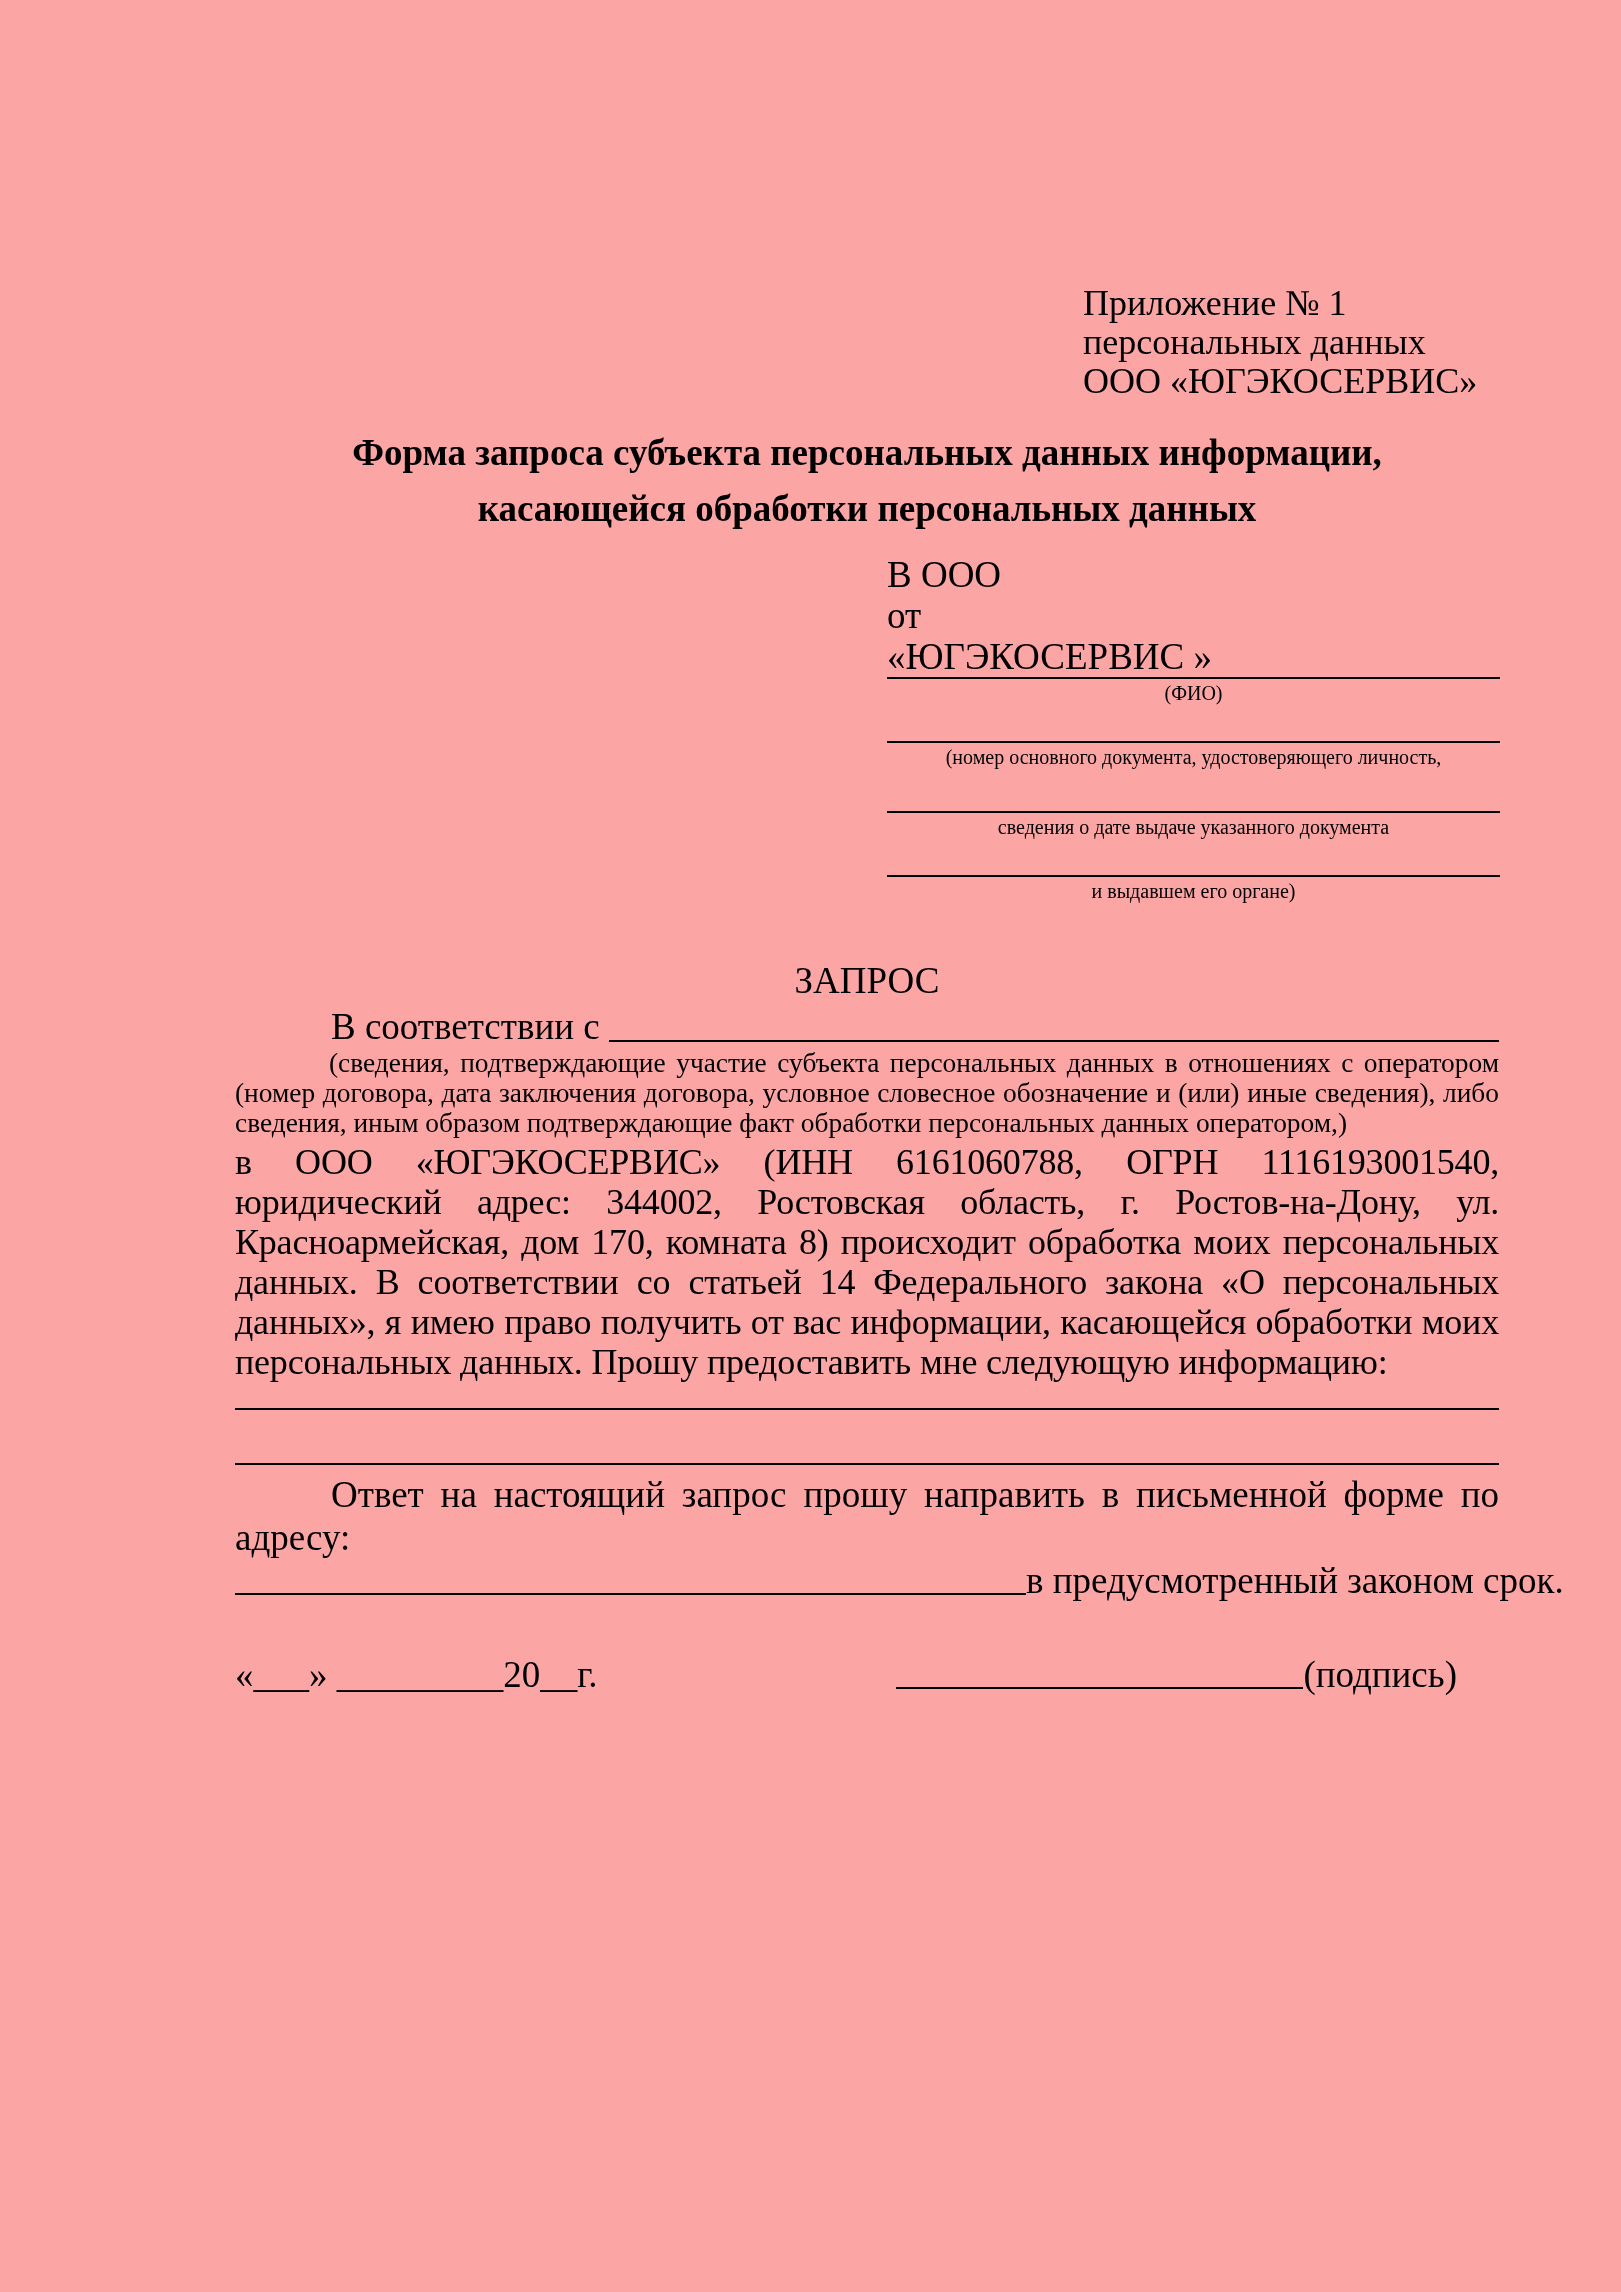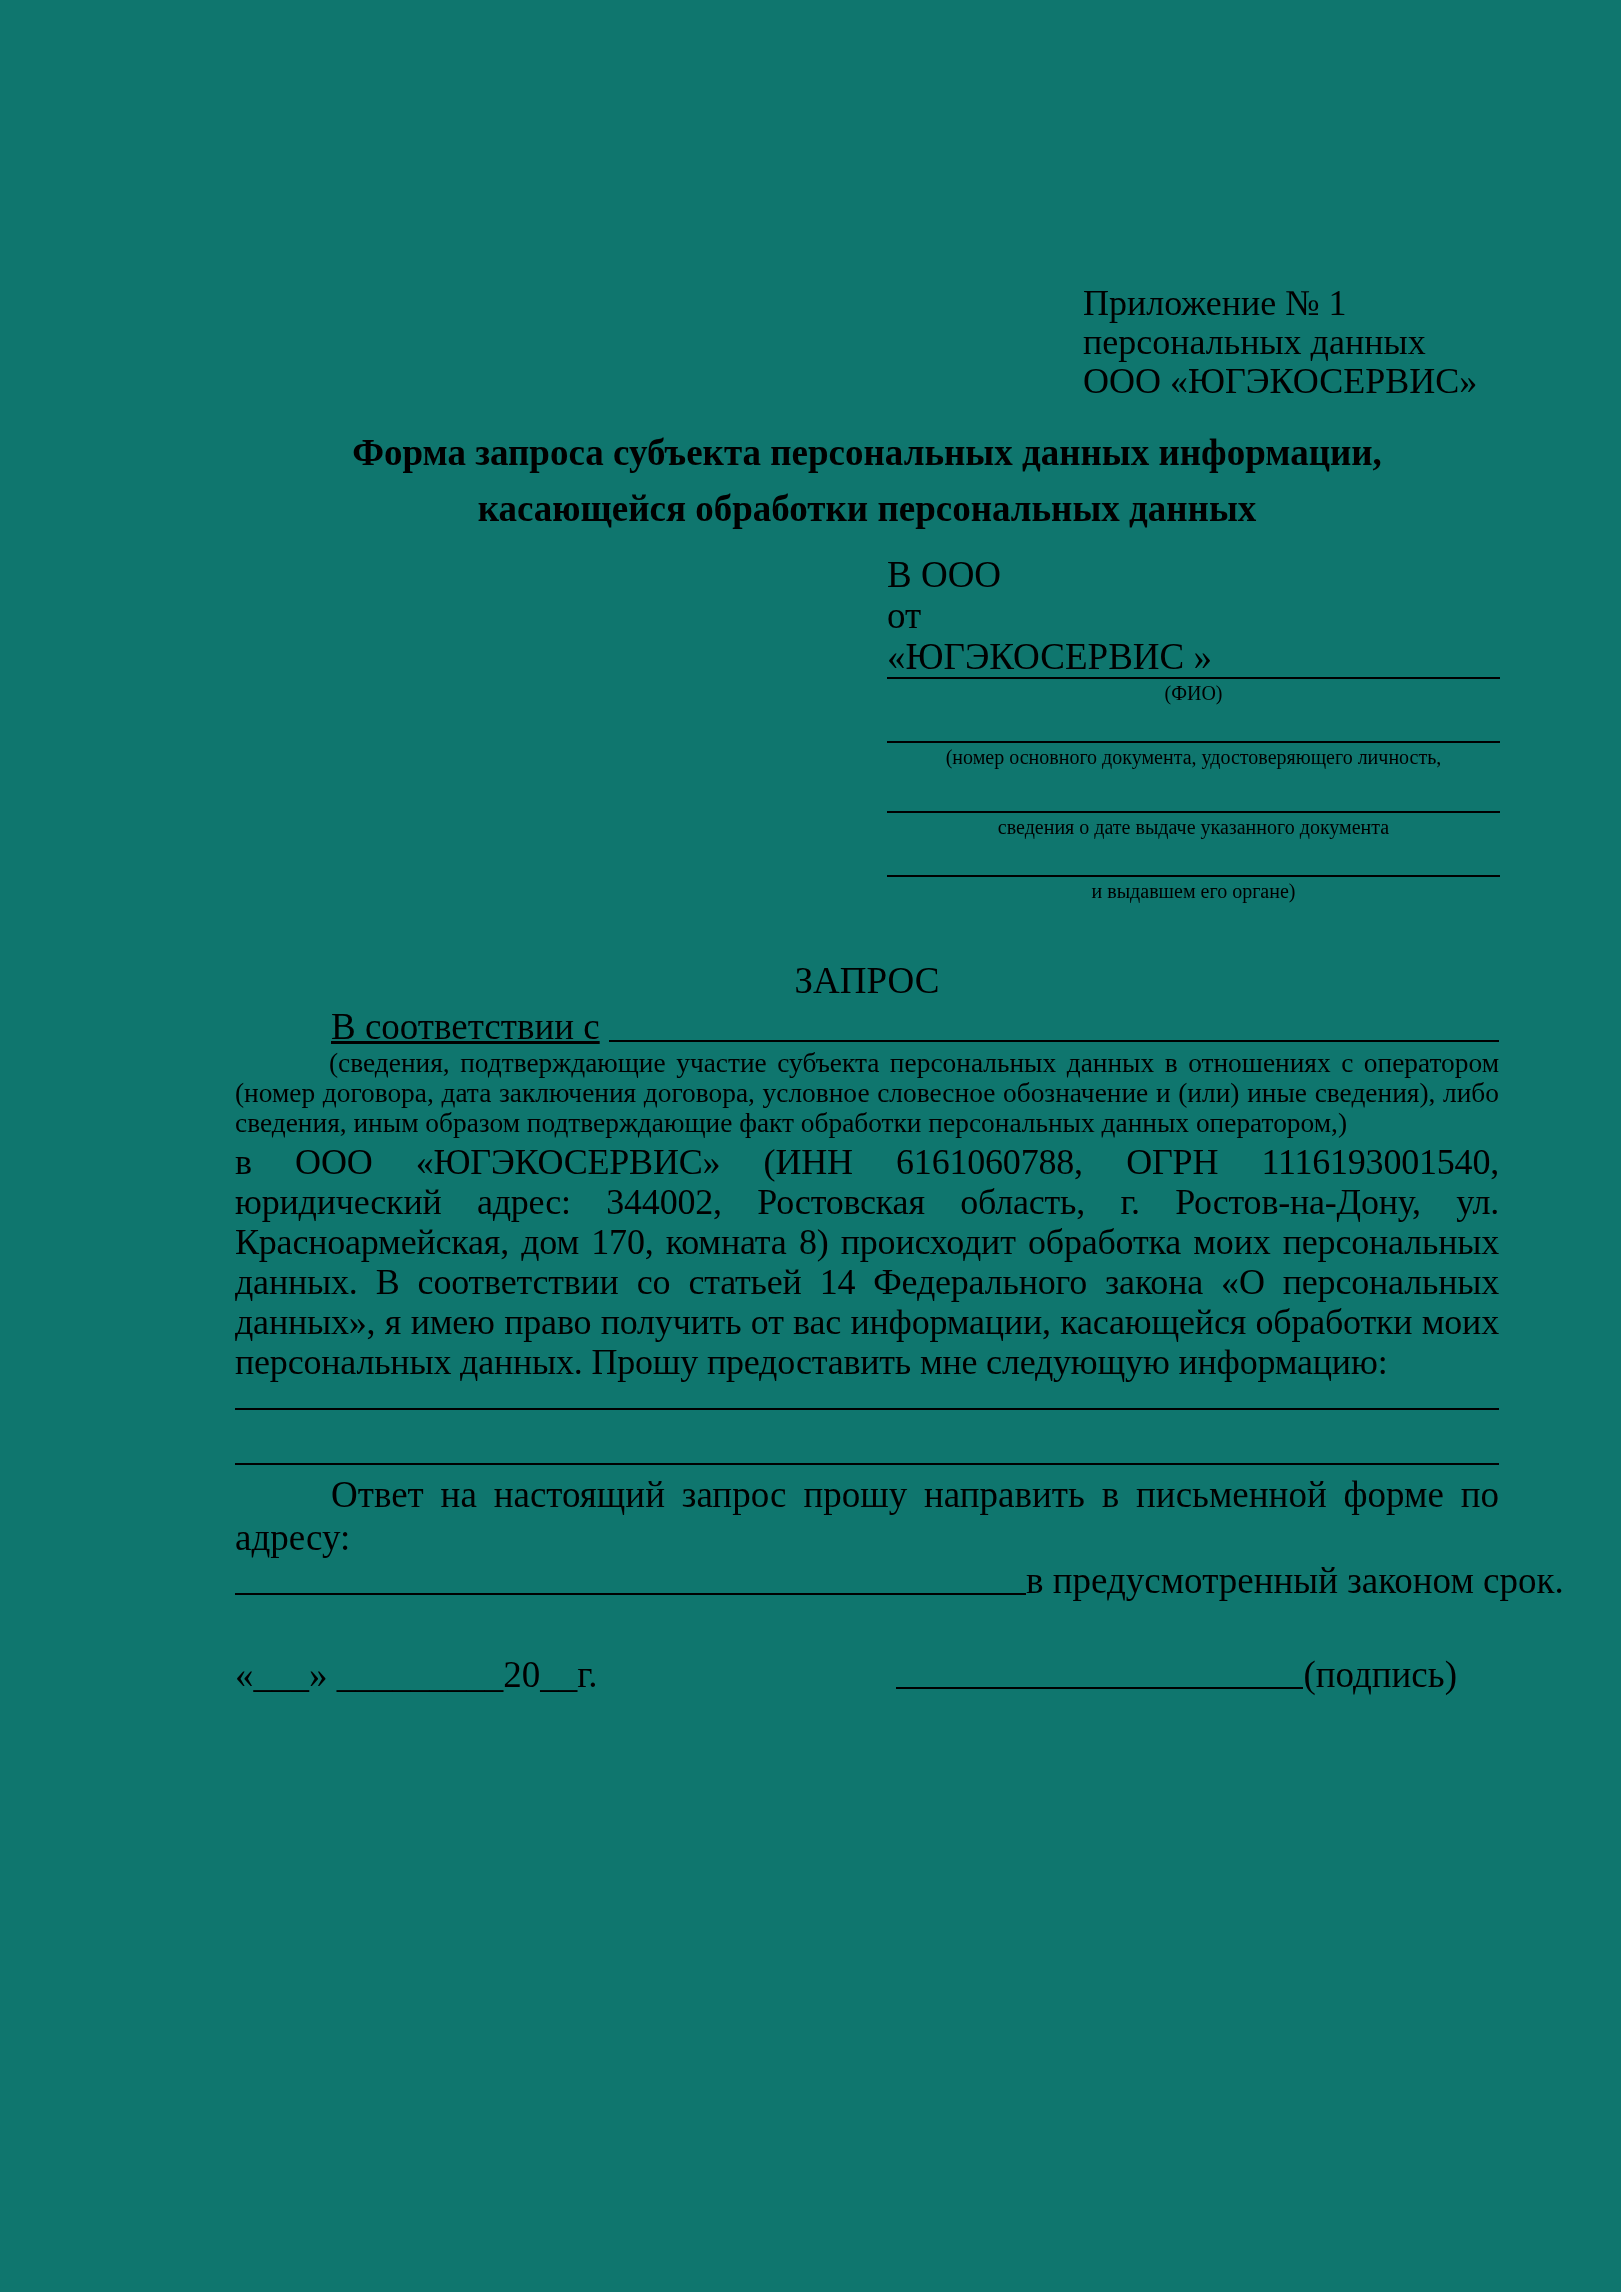--- a/index.html
+++ b/index.html
@@ -1,20 +1,20 @@
 <!DOCTYPE html>
 <html><head>
 <meta charset="utf-8">
 <style>
   html, body { margin: 0; padding: 0; background: #e8e8e8; }
   .page {
     position: relative;
     width: 1621px;
     height: 2293px;
-    background: #0f766e;
+    background: #fca5a5;
     color: #000000;
     font-family: "Liberation Serif", "DejaVu Serif", serif;
     overflow: hidden;
     margin: 0 auto;
   }
   .content {
     padding: 284px 122px 0 235px; 
   }
   
   .header-note {
@@ -59,21 +59,21 @@
     line-height: 43px;
   }
   
   .lead-row {
     margin-top: 3.9px;
     display: flex;
     align-items: flex-end;
     font-size: 37px;
     line-height: 43px;
   }
-  .lead-row .lead-label { white-space: nowrap; padding-left: 96px; text-decoration: underline; }
+  .lead-row .lead-label { white-space: nowrap; padding-left: 96px; }
   .fill-line {
     flex: 1 1 auto;
     border-bottom: 2.9px solid #000;
     margin-bottom: 6.9px;
     margin-left: 9.8px;
     height: 0;
   }
   
   .fine-print {
     font-size: 27.4px;

